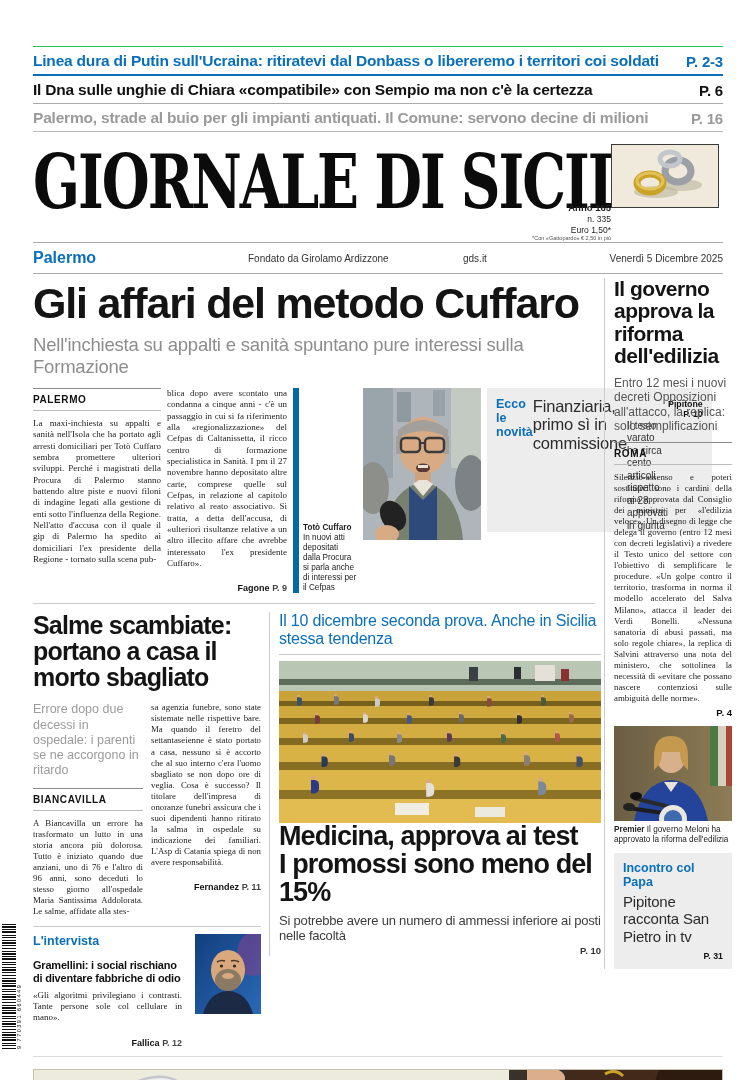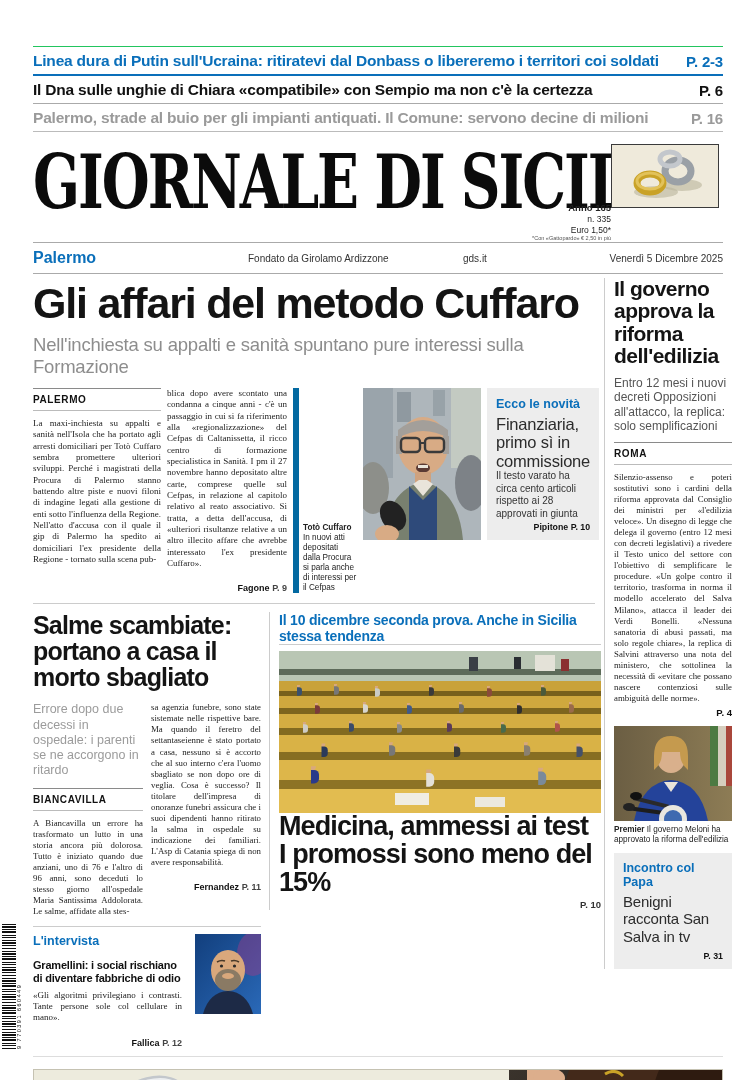--- a/index.html
+++ b/index.html
@@ -55,21 +55,21 @@
   .story-grid{display:flex;gap:6px;min-height:172px;}
   .sg-c1{flex:0 0 128px;}
   .sg-c2{flex:0 0 120px;display:flex;flex-direction:column;}
   .sg-cap{flex:0 0 54px;display:flex;align-items:flex-end;border-left:6px solid #0369a1;padding-left:4px;}
   .sg-photo{flex:0 0 118px;}
   .sg-box{flex:1;}
   .caption{font-size:8.2px;line-height:1.22;color:#222;}
   .caption b{display:block;}
   .photo-frame{width:118px;height:152px;background:#b8bfc4;overflow:hidden;}
 
-  .graybox{background:#ededed;padding:9px 9px 8px 9px;height:135px;display:flex;flex-direction:column;}
+  .graybox{background:#ededed;padding:9px 9px 0 9px;height:135px;display:flex;flex-direction:row;}
   .box-kicker{color:#0a6fba;font-weight:bold;font-size:12.5px;margin-bottom:4px;}
   .box-title{font-size:16.5px;color:#2c2c2c;line-height:1.12;letter-spacing:-.2px;}
   .box-text{font-size:10px;color:#333;line-height:1.25;margin-top:auto;}
   .box-by{text-align:right;font-size:8.8px;font-weight:bold;margin-top:2px;}
 
   .mid-rule{border-top:1px solid #ccc;margin:10px 0 0 0;}
   .mid-row{display:flex;align-items:flex-start;padding-top:8px;}
   .salme-col{flex:0 0 228px;}
   .med-col{flex:1;border-left:1px solid #ccc;margin-left:8px;padding-left:9px;}
 
@@ -79,22 +79,22 @@
   .deck-gray{font-size:12.5px;color:#9b9b9b;line-height:1.22;margin-bottom:9px;}
 
   .iv-rule{border-top:1px solid #ccc;margin-top:9px;padding-top:7px;}
   .iv-row{display:flex;gap:13px;}
   .iv-text{flex:1;}
   .iv-kicker{color:#0a6fba;font-weight:bold;font-size:12.5px;}
   .iv-title{font-size:11px;font-weight:bold;line-height:1.12;letter-spacing:-.2px;margin:11px 0 6px 0;}
   .iv-quote{font-family:"Liberation Serif",serif;font-size:9px;line-height:1.25;text-align:justify;color:#1c1c1c;}
   .iv-photo{flex:0 0 66px;height:80px;overflow:hidden;}
 
-  .med-kicker{color:#0a6fba;font-weight:bold;font-size:14px;letter-spacing:-.2px;
-              border-bottom:1px solid #ccc;margin-bottom:6px;}
+  .med-kicker{color:#0a6fba;font-weight:normal;font-size:16px;letter-spacing:-.2px;
+              padding-bottom:6px;border-bottom:1px solid #ccc;margin-bottom:6px;}
   .med-photo{width:100%;height:162px;overflow:hidden;background:#cdd5c6;}
   .med-cap{font-size:8.2px;color:#222;margin:4px 0 6px 0;}
   .med-hl{font-size:27px;font-weight:bold;letter-spacing:-.9px;line-height:1.03;color:#141414;}
   .med-deck{font-size:13px;color:#3d3d3d;letter-spacing:-.2px;margin-top:6px;}
   .med-pg{text-align:right;font-size:9.5px;font-weight:bold;color:#333;margin-top:2px;}
 
   .rr-title{font-size:21px;font-weight:bold;letter-spacing:-.5px;line-height:1.06;color:#141414;}
   .rr-deck{font-size:12px;color:#555;line-height:1.2;margin:9px 0 8px 0;}
   .rr-pg{text-align:right;font-size:9.5px;font-weight:bold;margin:3px 0 8px 0;}
   .rr-photo{width:100%;height:95px;overflow:hidden;background:#7a6a4a;}
@@ -346,23 +346,24 @@
               <g transform="scale(1.6)">
                   <use href="#p" x="20" y="72" color="#2a3a8a"></use>
                   <use href="#p" x="92" y="74" color="#e3e0d8"></use>
               <use href="#p" x="162" y="73" color="#7a8a9a"></use>
                 </g>
               <rect x="116" y="142" width="34" height="12" fill="#f0ede2"></rect>
                 <rect x="196" y="146" width="30" height="10" fill="#ece9de"></rect>
             </svg>
           </div>
           <div class="med-hl">
-            <div>Medicina, ammessi ai test</div>
+            <div>Medicina, approva ai test</div>
             <div>I promossi sono meno del 15%</div>
           </div>
+          <div class="med-deck">Si potrebbe avere un numero di ammessi inferiore ai posti nelle facoltà</div>
           <div class="med-pg">P. 10</div>
         </div>
       </div>
     </div>
 
     <div class="right-rail">
       <div class="rr-title">Il governo approva la riforma dell'edilizia</div>
       <div class="rr-deck">Entro 12 mesi i nuovi decreti Opposizioni all'attacco, la replica: solo semplificazioni</div>
       <div class="kicker">ROMA</div>
       <div class="serif" style="font-size:8.8px">Silenzio-assenso e poteri sostitutivi sono i cardini della riforma approvata dal Consiglio dei ministri per «l'edilizia veloce». Un disegno di legge che delega il governo (entro 12 mesi con decreti legislativi) a rivedere il Testo unico del settore con l'obiettivo di semplificare le procedure. «Un golpe contro il territorio, trasforma in norma il modello accelerato del Salva Milano», attacca il leader dei Verdi Bonelli. «Nessuna sanatoria di abusi passati, ma solo regole chiare», la replica di Salvini attraverso una nota del ministero, che sottolinea la necessità di «evitare che possano nascere contenziosi sulle ambiguità delle norme».</div>
@@ -390,21 +391,21 @@
           <circle cx="59" cy="93" r="14" fill="#e9e7df"></circle>
           <circle cx="59" cy="93" r="9" fill="#3f6ab0"></circle>
         </svg>
       </div>
       <div class="rr-cap">
         <b>Premier</b>
         <span>Il governo Meloni ha approvato la riforma dell'edilizia</span>
       </div>
       <div class="papabox">
         <div class="box-kicker">Incontro col Papa</div>
-        <div class="papa-title">Benigni racconta San Salva in tv</div>
+        <div class="papa-title">Pipitone racconta San Pietro in tv</div>
         <div class="papa-pg">P. 31</div>
       </div>
     </div>
   </div>
 
   <div class="prefooter-rule"></div>
 
   <div class="ad">
     <div class="ad-rings">
       <svg width="215" height="182" viewBox="0 0 215 182">

